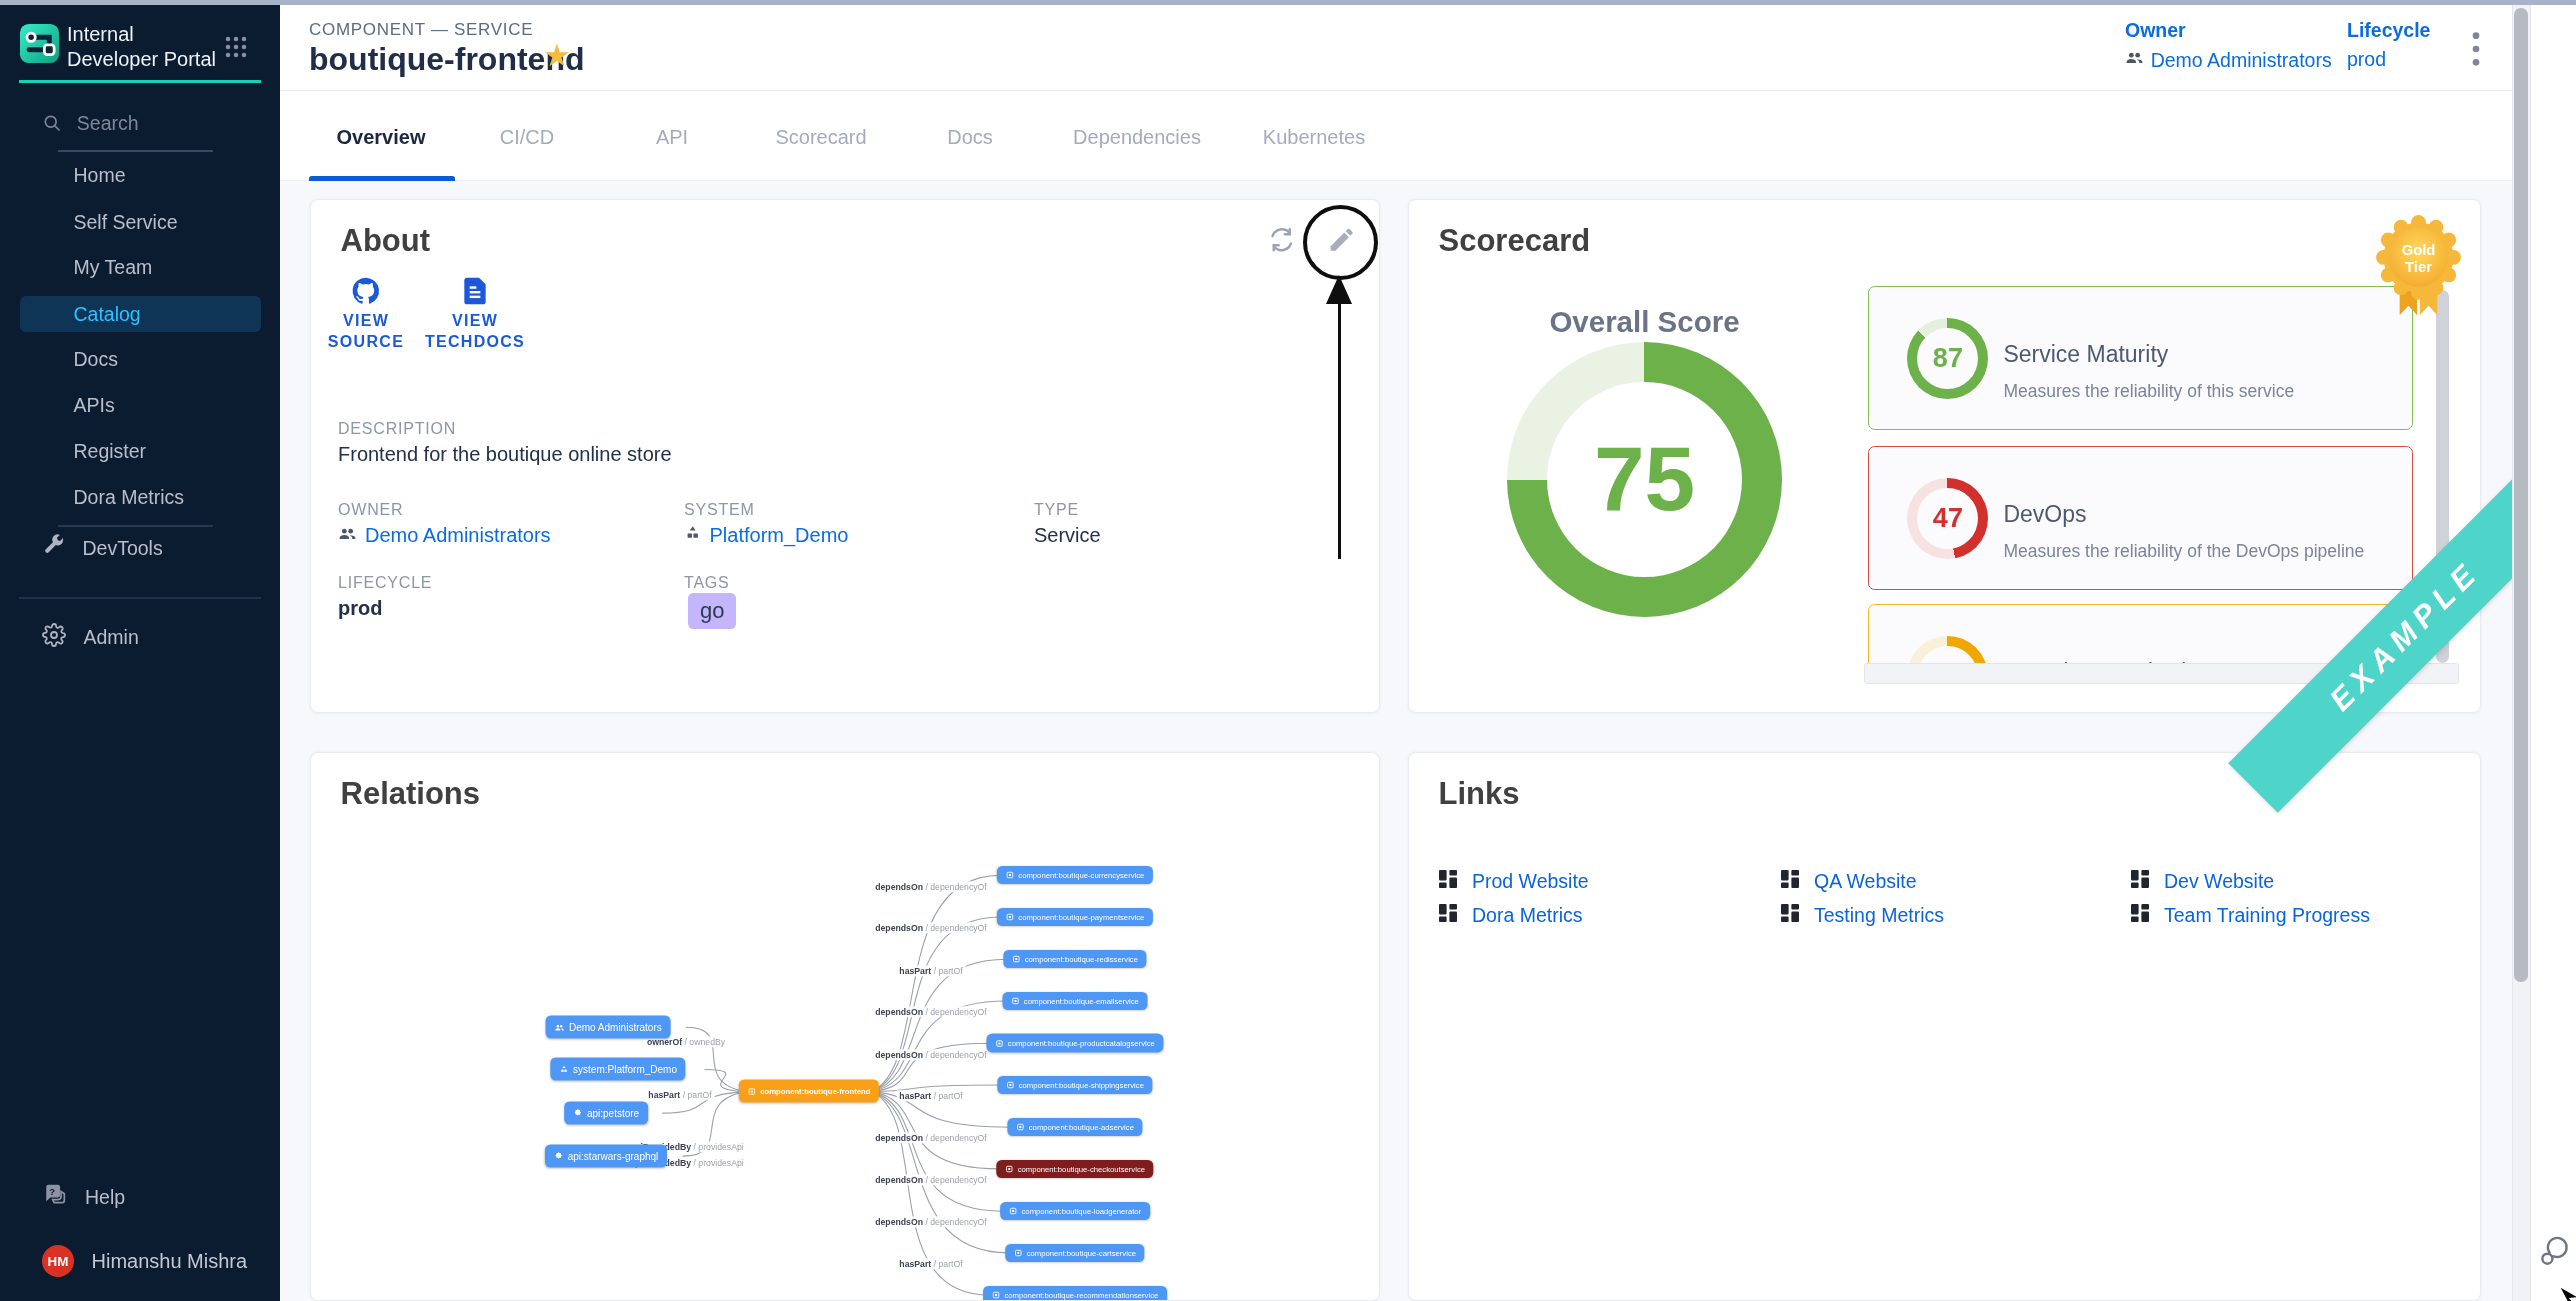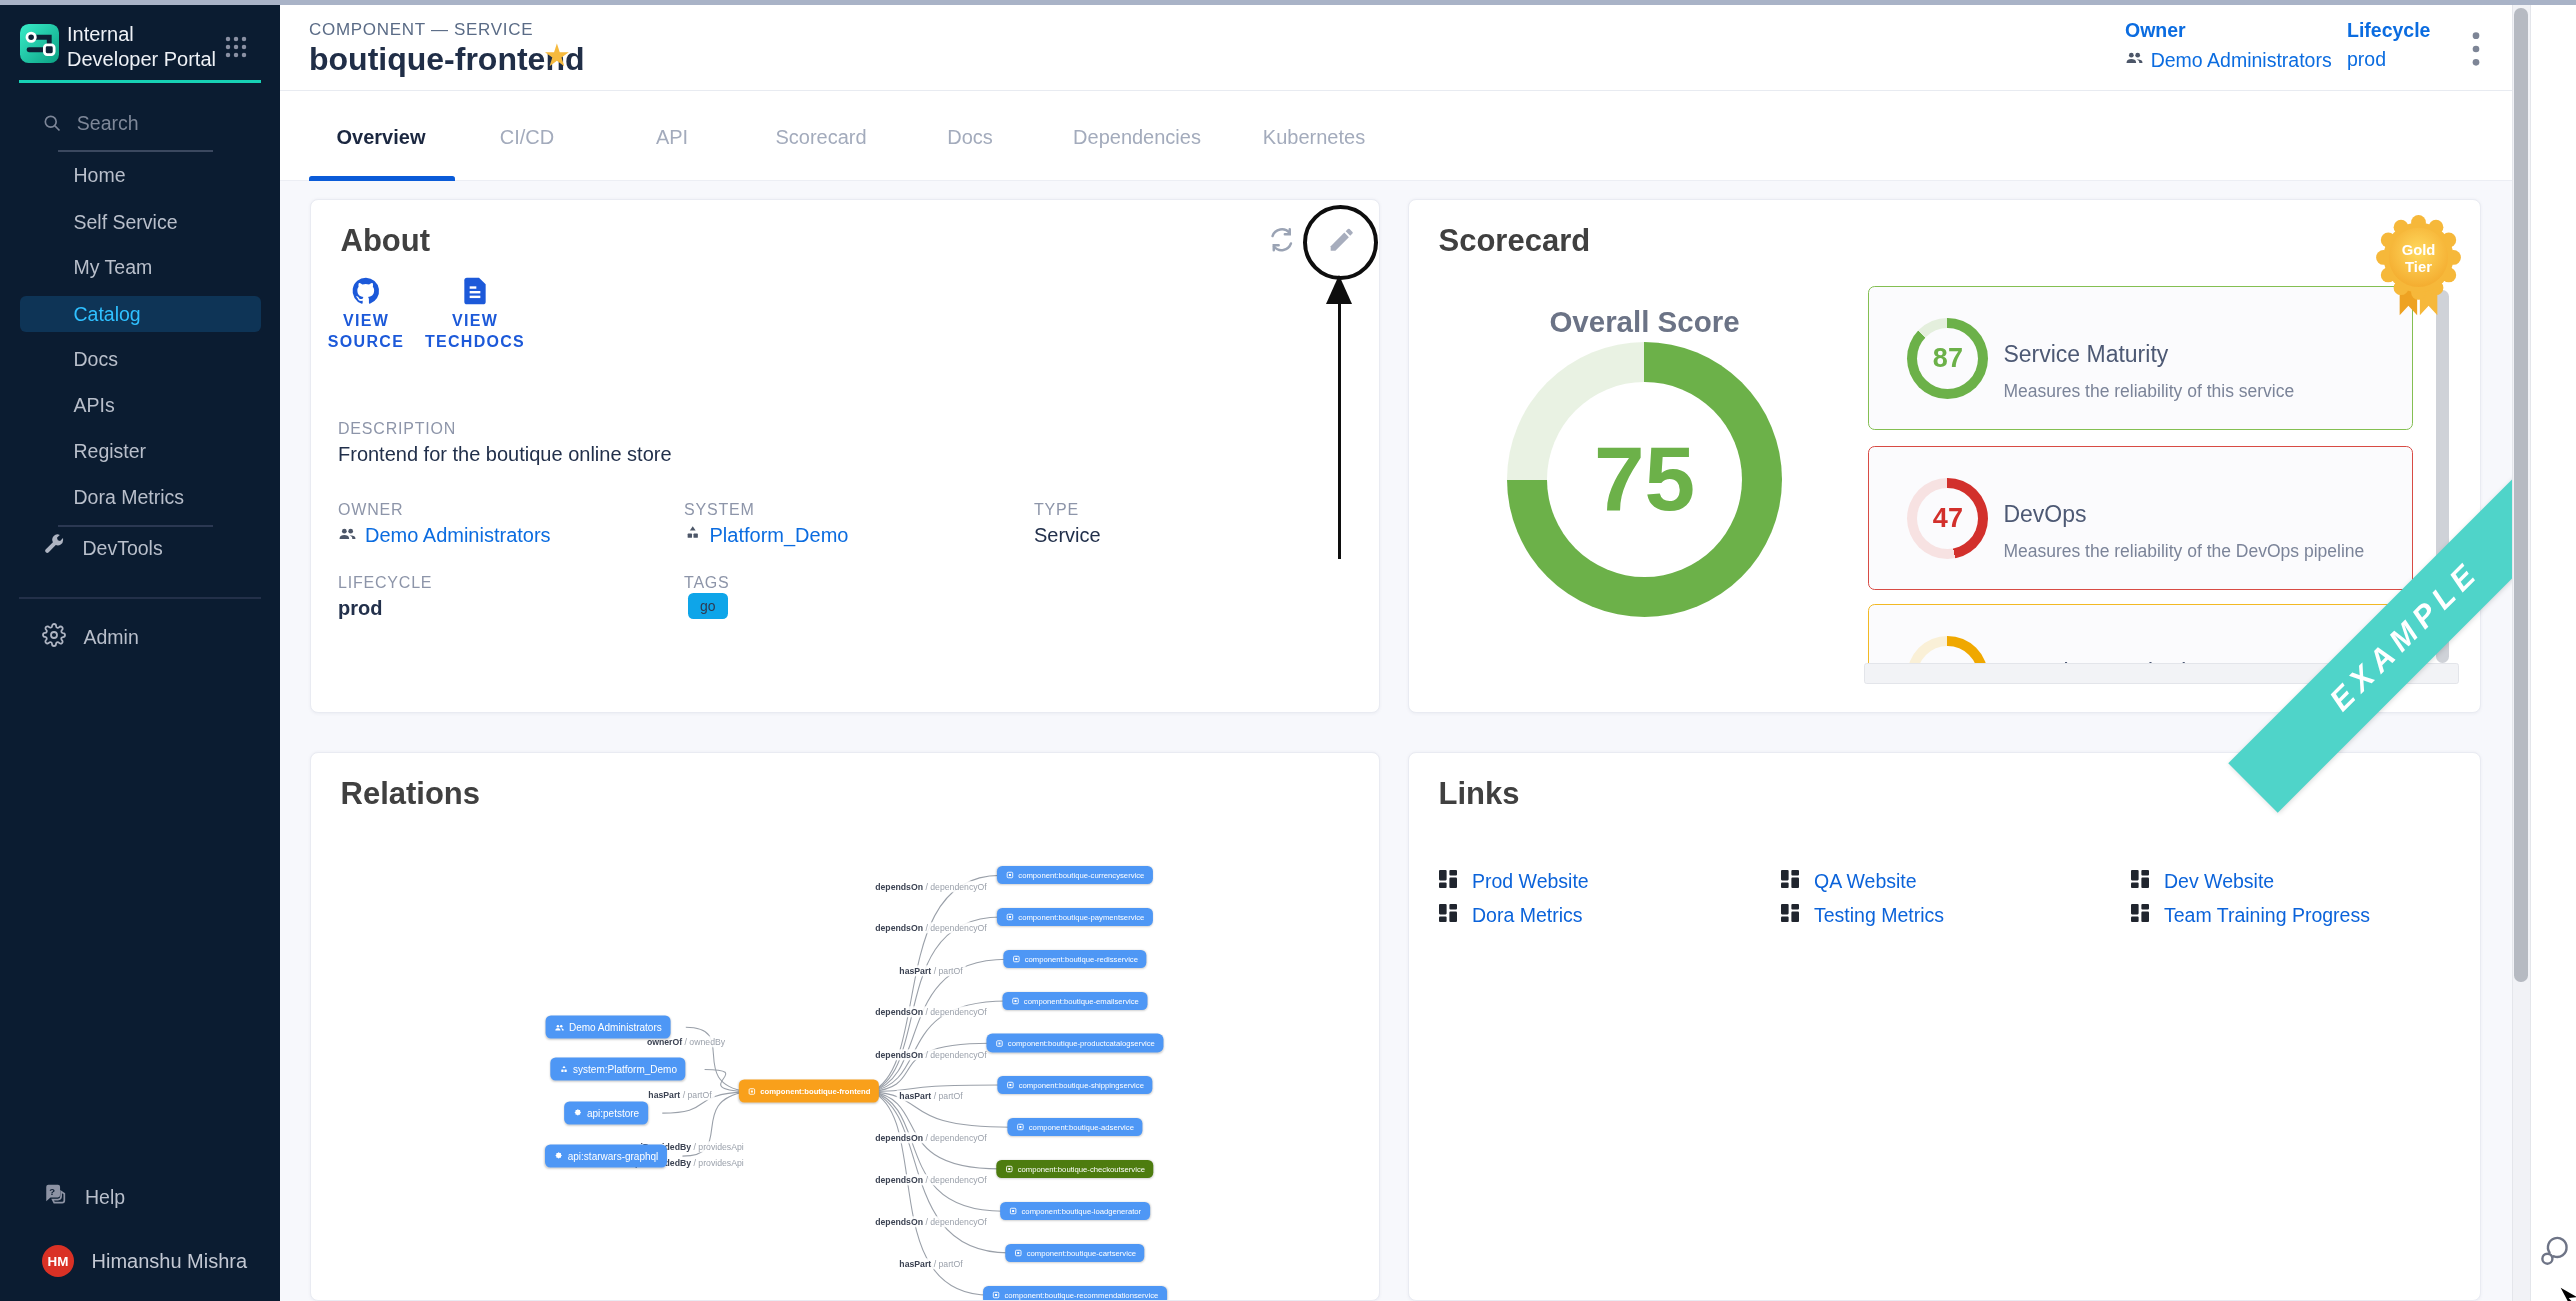--- a/index.html
+++ b/index.html
@@ -46,21 +46,21 @@
   #relations-card{left:30px;top:571px;width:1070px;height:549px}
   #links-card{left:1128px;top:571px;width:1073px;height:549px}
 
   
   .icon-btn{position:absolute;width:31px;height:31px;cursor:pointer}
   .action{position:absolute;top:110px;width:114px;text-align:center;font-size:16px;font-weight:700;letter-spacing:1.3px;line-height:21px;color:#1c59d9;cursor:pointer}
   .action-icon{position:absolute;top:75px;width:32px;height:32px;cursor:pointer}
   .flabel{position:absolute;font-size:16px;color:#8d95a9;letter-spacing:0.8px}
   .fvalue{position:absolute;font-size:20px;color:#22304b}
   .flink{color:#0b6ce0!important;display:flex;align-items:center;gap:8px;cursor:pointer}
-  .chip{position:absolute;background:#0ea5e9;border-radius:5.4px;padding:5.4px 12px;font-size:14px;color:#2e3a52}
+  .chip{position:absolute;background:#c4b5fd;border-radius:5.4px;padding:5.4px 12px;font-size:22px;color:#2e3a52}
   .ann-circle{position:absolute;left:992px;top:5.4px;width:75px;height:75px;border:4.7px solid #0e0e0e;border-radius:50%;z-index:20}
   .ann-head{position:absolute;left:1015px;top:75px;width:0;height:0;border-left:13.4px solid transparent;border-right:13.4px solid transparent;border-bottom:29.5px solid #0e0e0e;z-index:20}
   .ann-line{position:absolute;left:1027px;top:102px;width:3.4px;height:257px;background:#0e0e0e;z-index:20}
 
   
   .overall-label{position:absolute;left:101px;top:105px;width:269px;text-align:center;font-size:29.5px;font-weight:700;color:#6b7386}
   .donut{position:absolute;left:98px;top:142px;width:275px;height:275px;border-radius:50%;display:flex;align-items:center;justify-content:center}
   .donut::after{content:"";position:absolute;inset:40px;background:#fff;border-radius:50%}
   .donut .dnum{position:relative;z-index:1;font-size:91px;font-weight:600}
   .metric-viewport{position:absolute;left:454px;top:82px;width:588px;height:383px;overflow:hidden}
@@ -502,21 +502,21 @@
           </div>
           <div class="gnode" style="left: 764px; top: 374px; height: 18px; font-size: 7.7px; background: rgb(78, 151, 245); padding: 0px 8.7px;">
             <span class="glyph">
               <svg viewBox="0 0 16 16" width="8" height="8">
                 <rect x="2.5" y="2.5" width="11" height="11" rx="2" fill="none" stroke="#fff" stroke-width="1.8"></rect>
                 <rect x="6" y="6" width="4" height="4" fill="#fff"></rect>
               </svg>
             </span>
             <span>component:boutique-adservice</span>
           </div>
-          <div class="gnode" style="left: 764px; top: 416px; height: 18px; font-size: 7.7px; background: #4d7c0f; padding: 0px 8.7px;">
+          <div class="gnode" style="left: 764px; top: 416px; height: 18px; font-size: 7.7px; background: #7f1d1d; padding: 0px 8.7px;">
             <span class="glyph">
               <svg viewBox="0 0 16 16" width="8" height="8">
                 <rect x="2.5" y="2.5" width="11" height="11" rx="2" fill="none" stroke="#fff" stroke-width="1.8"></rect>
                 <rect x="6" y="6" width="4" height="4" fill="#fff"></rect>
               </svg>
             </span>
             <span>component:boutique-checkoutservice</span>
           </div>
           <div class="gnode" style="left: 764px; top: 458px; height: 18px; font-size: 7.7px; background: rgb(78, 151, 245); padding: 0px 8.7px;">
             <span class="glyph">

